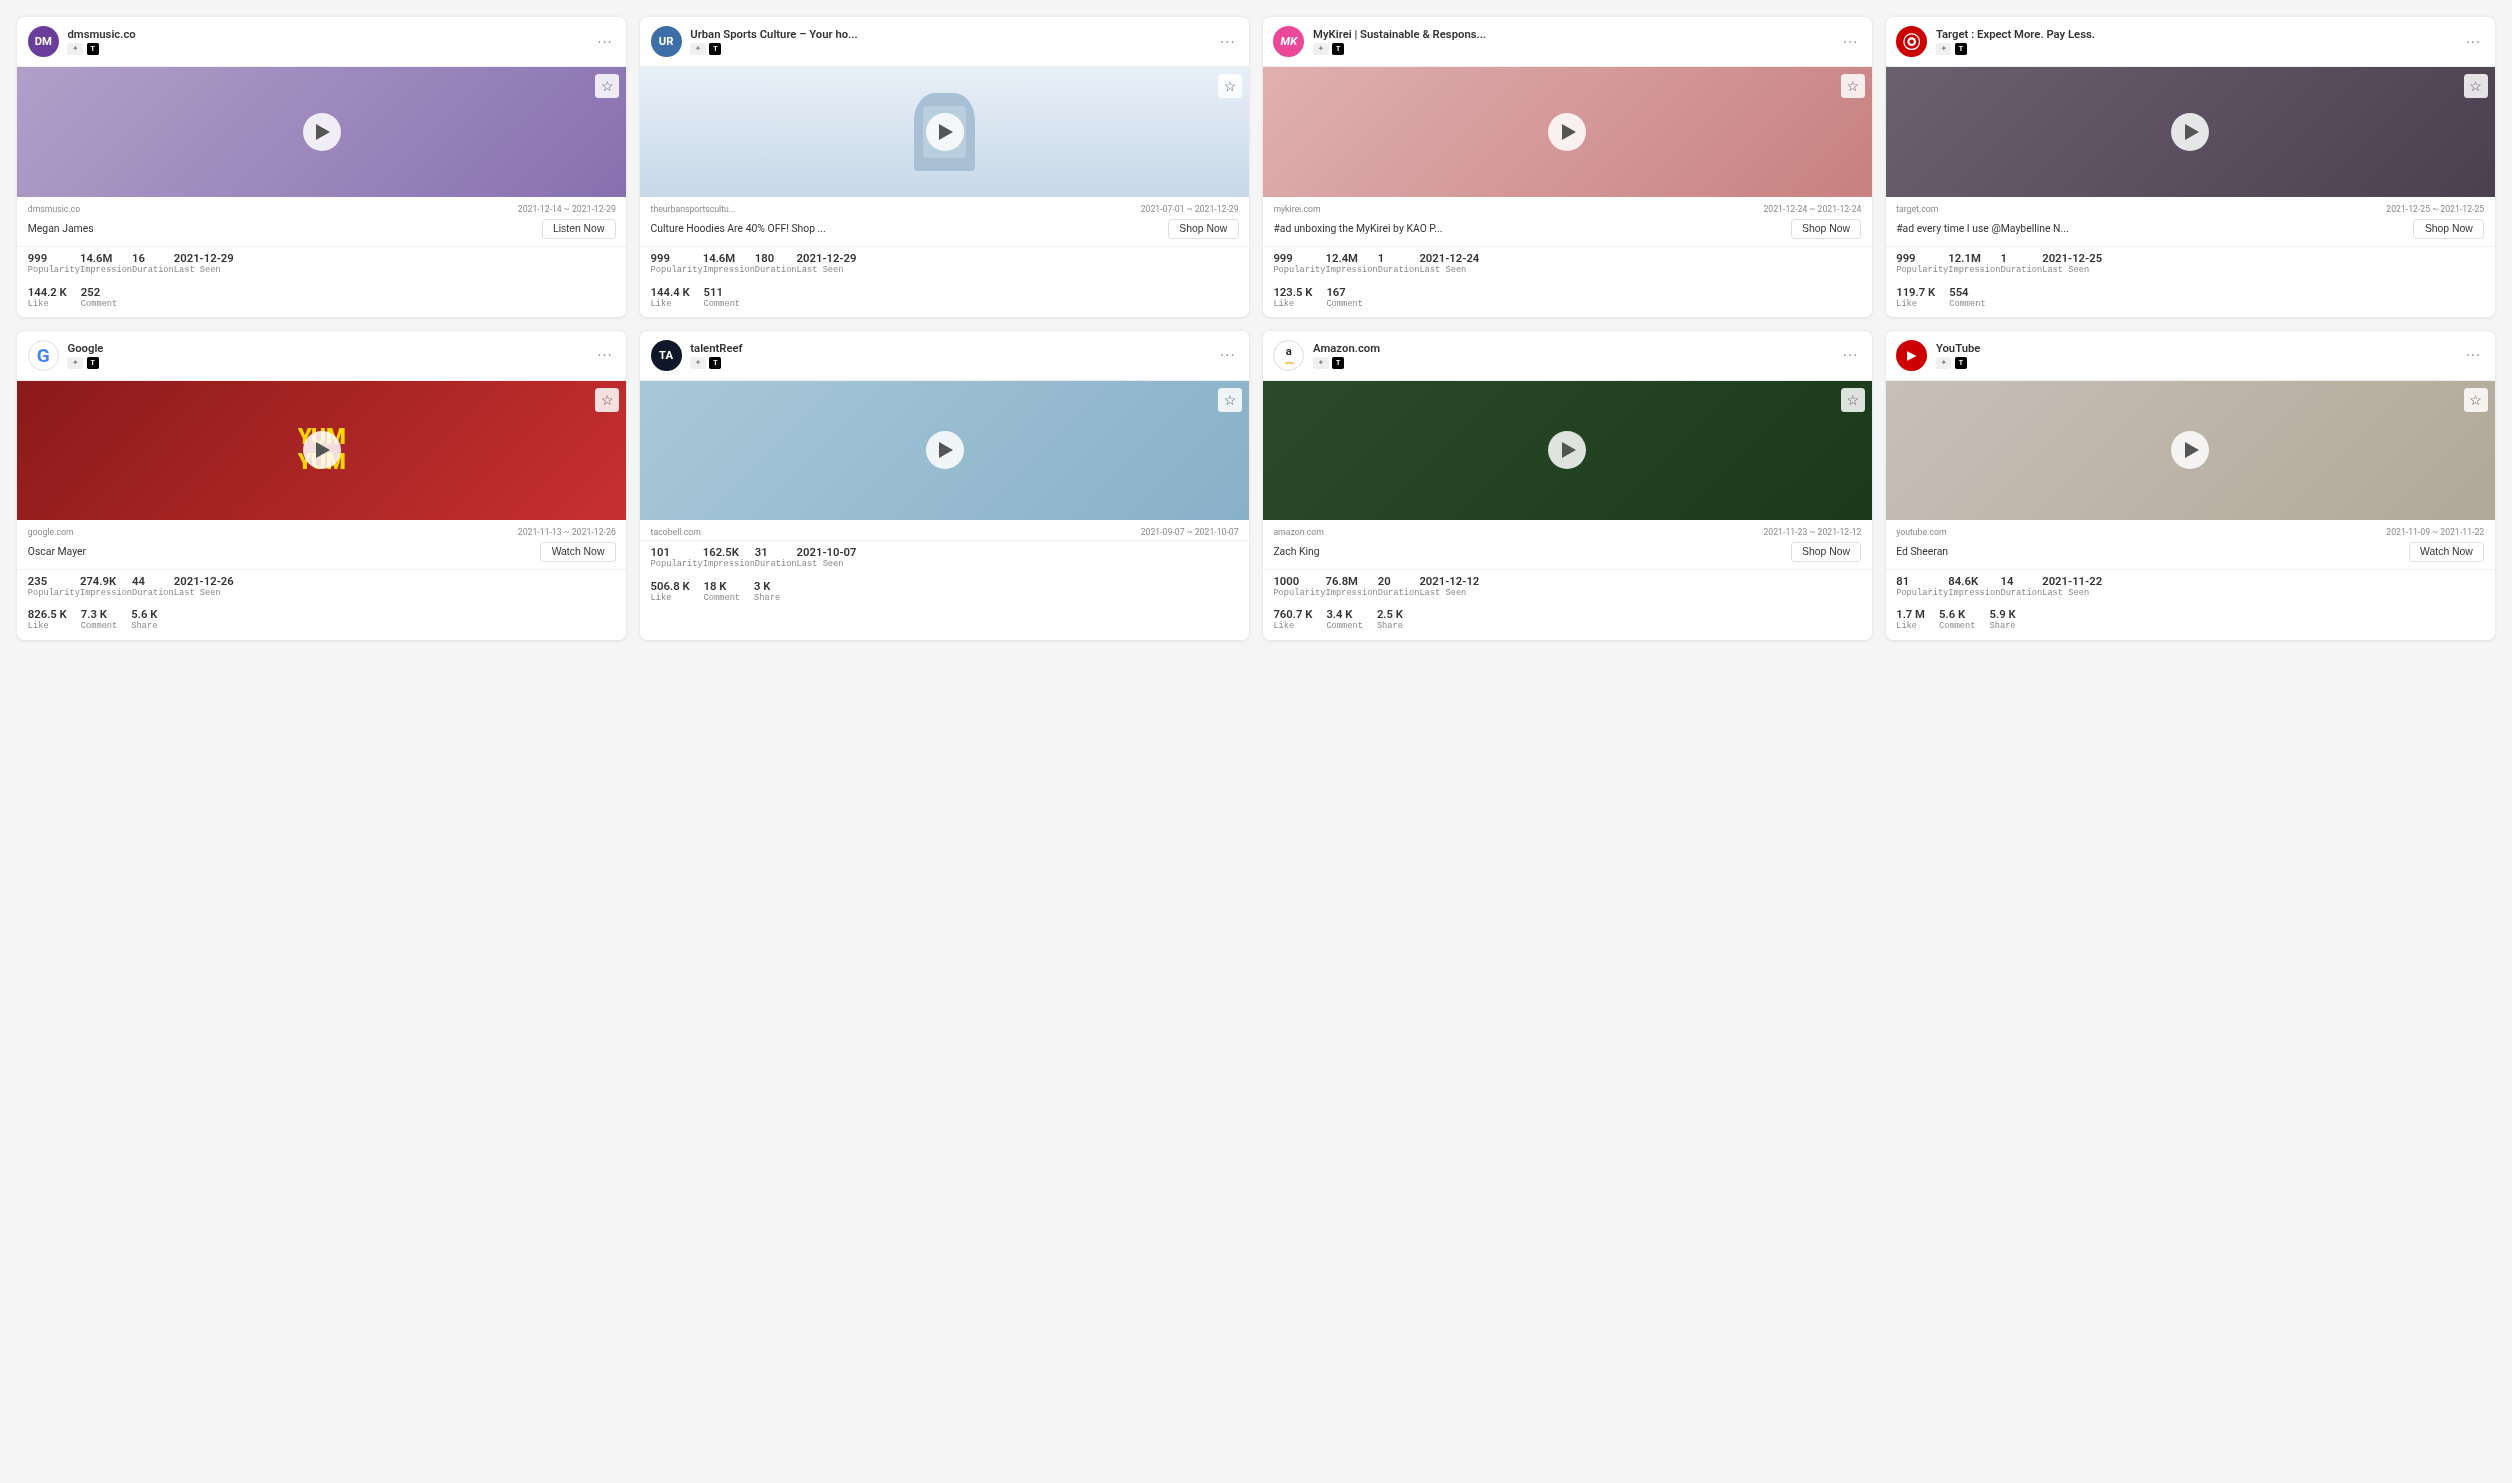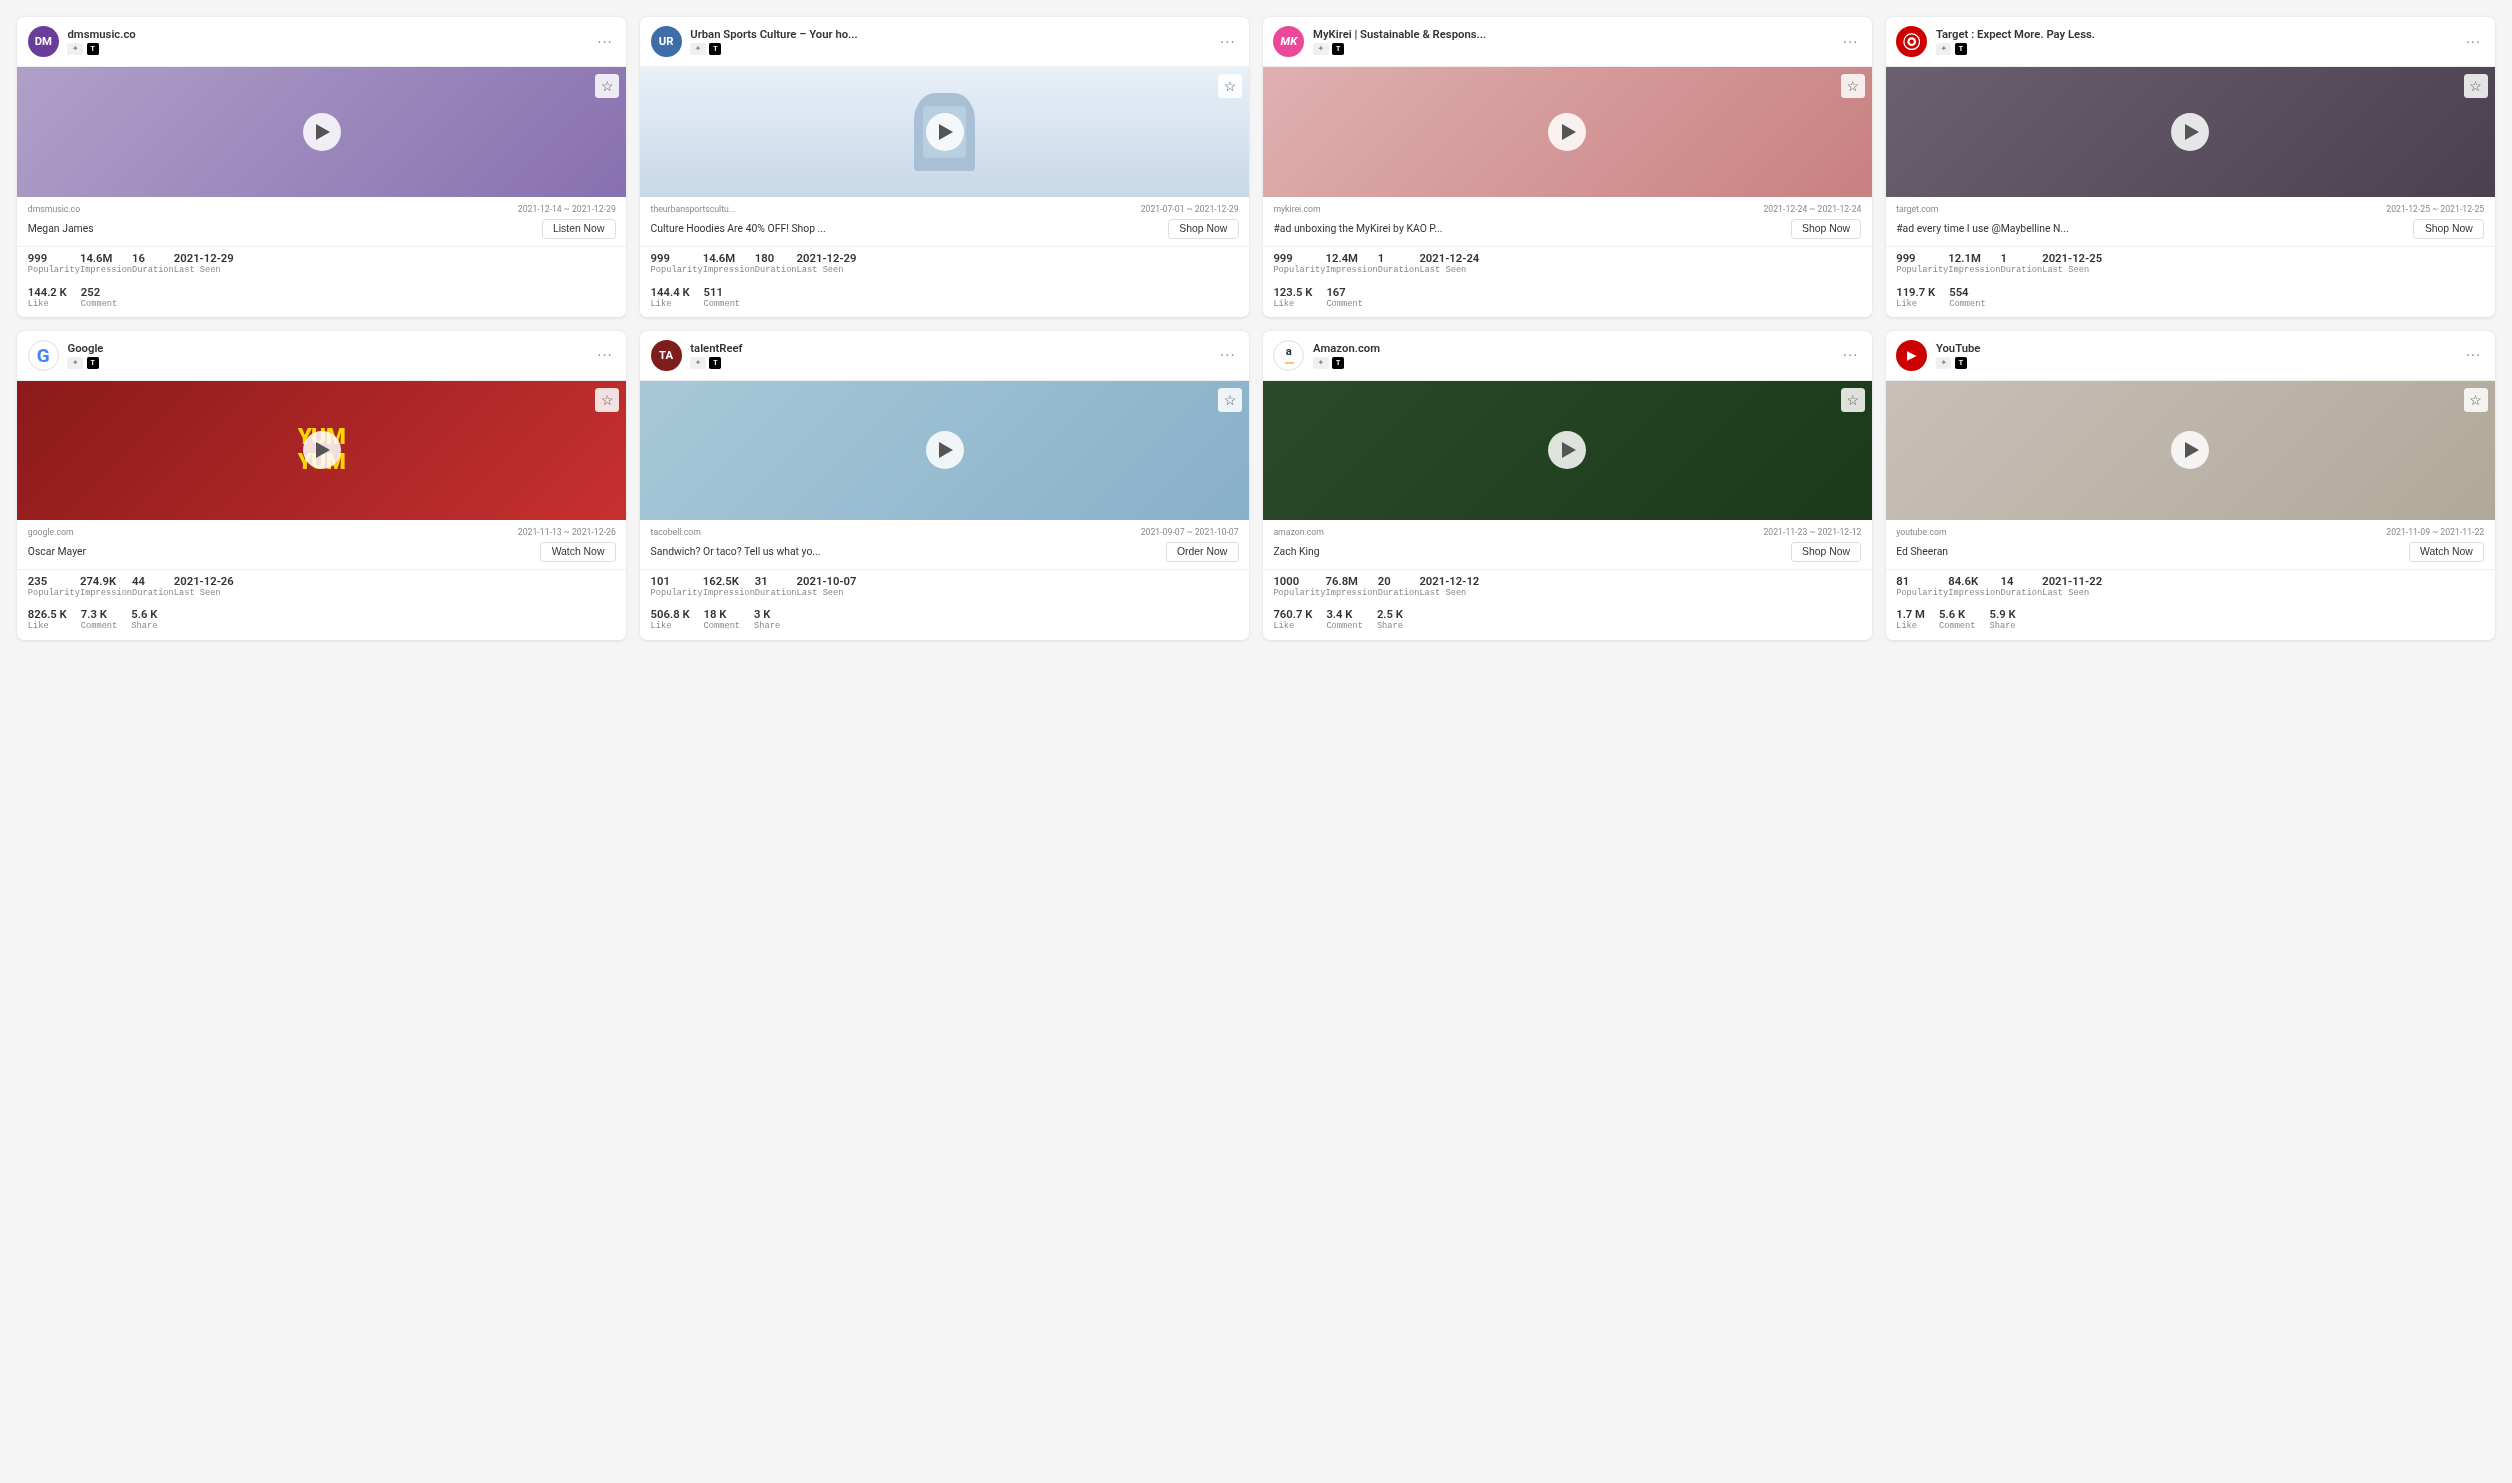--- a/index.html
+++ b/index.html
@@ -187,21 +187,21 @@
       color: #fff;
       font-size: 7px;
       font-weight: bold;
     }
 
     
     .av-dm { background: #6a3d9a; }
     .av-ur { background: #3d6ea8; }
     .av-mk { background: #ec4899; font-style: italic; }
     .av-go { background: #fff; border: 0.9px solid #ddd; }
-    .av-ta { background: #7f1d1d; }
+    .av-ta { background: #0f172a; }
     .av-am { background: #fff; border: 0.9px solid #ddd; }
     .av-yt { background: #cc0000; }
 
     .row1-4cols { display: grid; grid-template-columns: repeat(4, 1fr); gap: 14px; }
     .row2-4cols { display: grid; grid-template-columns: repeat(4, 1fr); gap: 14px; }
   </style>
 </head>
 <body>
 
 <div class="grid">
@@ -527,24 +527,20 @@
       <div class="thumbnail" style="height:139px;">
         <div style="width:100%;height:100%;background:linear-gradient(135deg,#a8c8d8,#88b0c8);display:flex;align-items:center;justify-content:center;">
     </div>
         <div class="play-btn"></div>
         <div class="star-btn">☆</div>
       </div>
       <div class="card-meta">
         <span>tacobell.com</span>
         <span>2021-09-07 ~ 2021-10-07</span>
       </div>
-      <div class="card-desc">
-        <span class="desc-text">Sandwich? Or taco? Tell us what yo...</span>
-        <button class="action-btn">Order Now</button>
-      </div>
       <div class="stats-row">
         <div class="stat">
           <span class="stat-value">101</span>
           <span class="stat-label">Popularity</span>
         </div>
         <div class="stat">
           <span class="stat-value">162.5K</span>
           <span class="stat-label">Impression</span>
         </div>
         <div class="stat">

